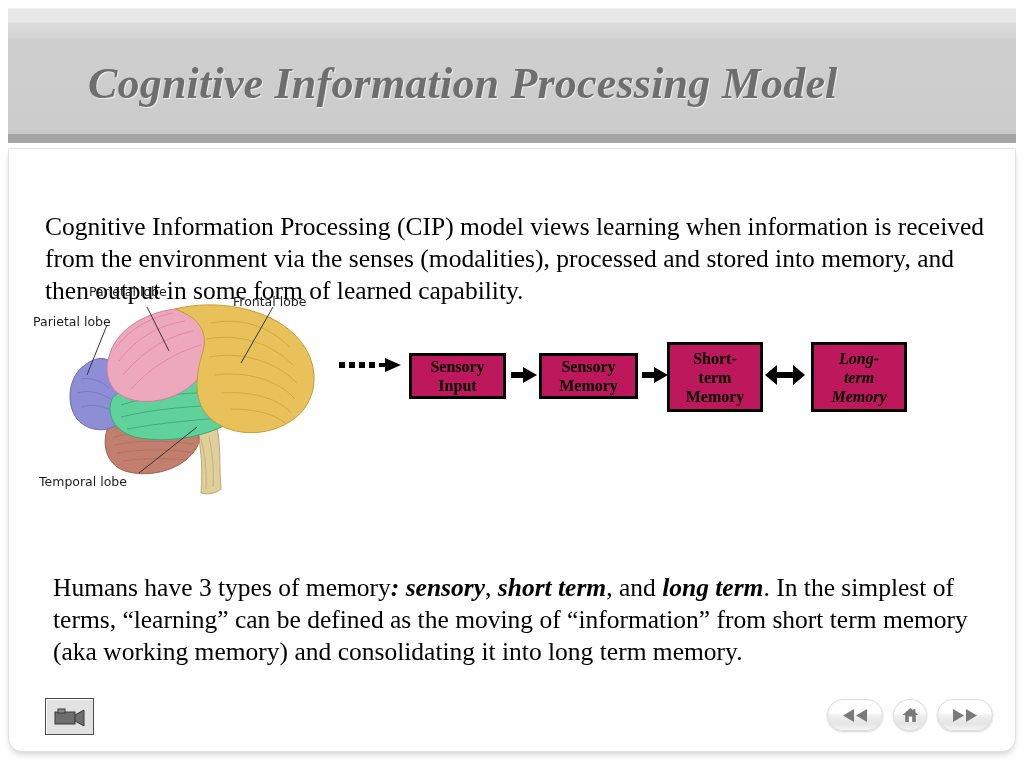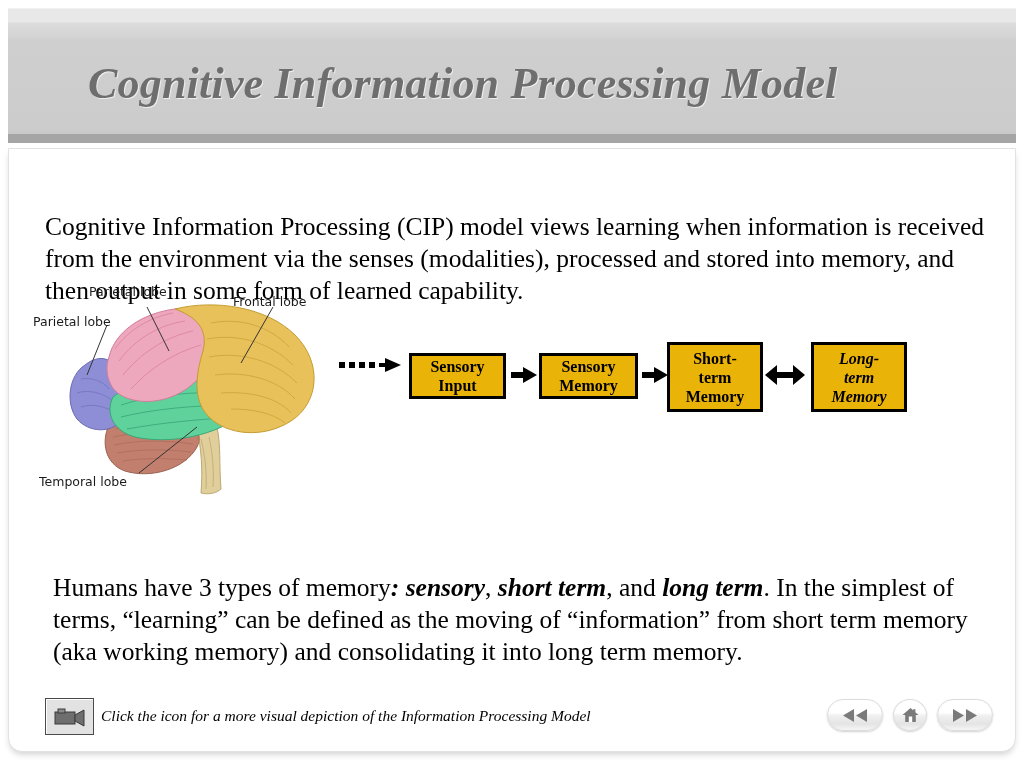--- a/index.html
+++ b/index.html
@@ -155,21 +155,21 @@
     height: 90px;
   }
   .dots-arrow {
     position: absolute;
     left: 0px;
     top: 27px;
   }
   .box {
     position: absolute;
     border: 3px solid #000000;
-    background: #eab308;
+    background: #be185d;
     box-sizing: border-box;
     display: flex;
     align-items: center;
     justify-content: center;
     text-align: center;
     font-family: "Liberation Serif", "DejaVu Serif", serif;
     font-weight: bold;
     font-size: 16px;
     line-height: 19px;
     color: #000000;
@@ -353,23 +353,20 @@
 
     <div class="para para-memory"><span>Humans have 3 types of memory</span><b>: sensory</b><span>, </span><b>short term</b><span>, and </span><b>long term</b><span>. In the simplest of terms, “learning” can be defined as the moving of “information” from short term memory  (aka working memory) and consolidating it into long term memory.</span></div>
 
 
     <div class="video-button">
       <svg width="32" height="20" viewBox="0 0 32 20">
         <rect x="1" y="5" width="20" height="12" fill="#6e6e6e" stroke="#3a3a3a" stroke-width="1"></rect>
         <polygon points="21,8 30,3 30,19 21,14" fill="#6e6e6e" stroke="#3a3a3a" stroke-width="1"></polygon>
         <rect x="4" y="2" width="7" height="4" fill="#8a8a8a" stroke="#3a3a3a" stroke-width="1"></rect>
       </svg>
-    </div>
-    <div class="video-caption-wrap">
-      <div style="font-family:'Liberation Serif', serif; font-style:italic; font-size:15.5px; color:#000; white-space:nowrap;">Click the icon for a more visual depiction of the Information Processing Model</div>
     </div>
 
     <div class="navbar">
       <div class="nav-btn nav-prev">
         <svg width="26" height="13" viewBox="0 0 26 13">
           <polygon points="12,0 12,13 1,6.5" fill="#7a7a7a"></polygon>
           <polygon points="25,0 25,13 14,6.5" fill="#7a7a7a"></polygon>
         </svg>
       </div>
       <div class="nav-btn nav-home">

